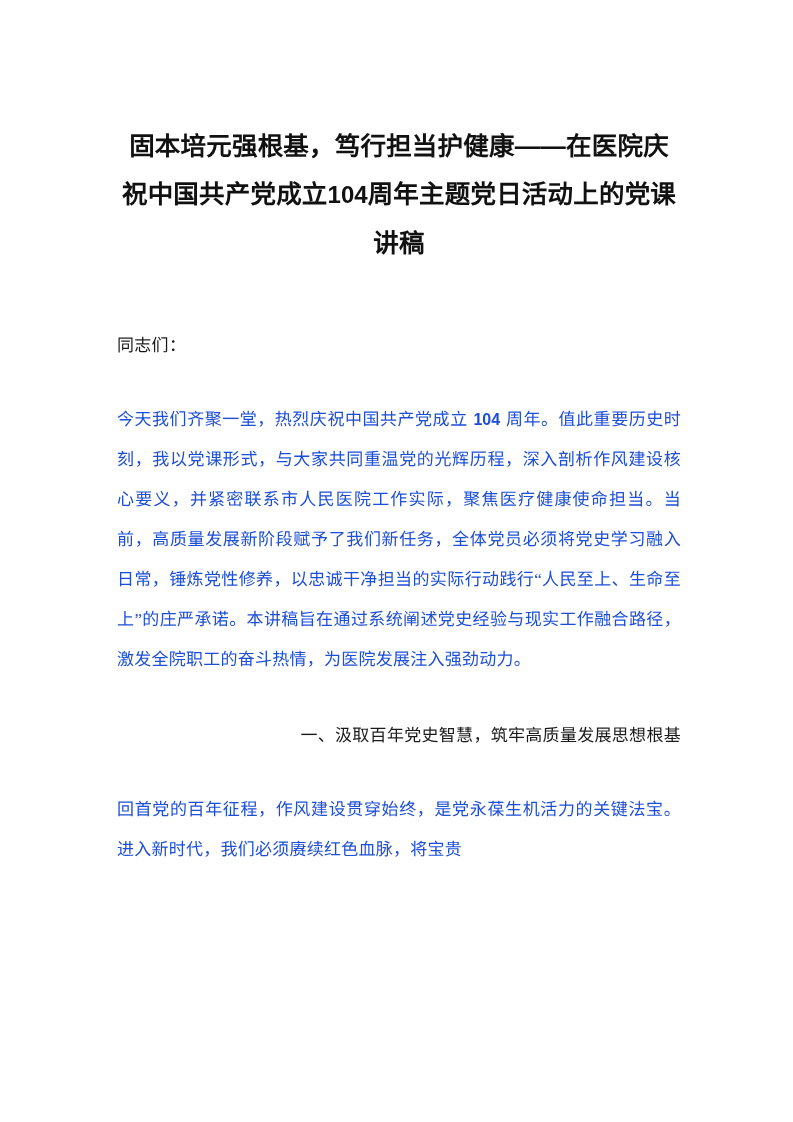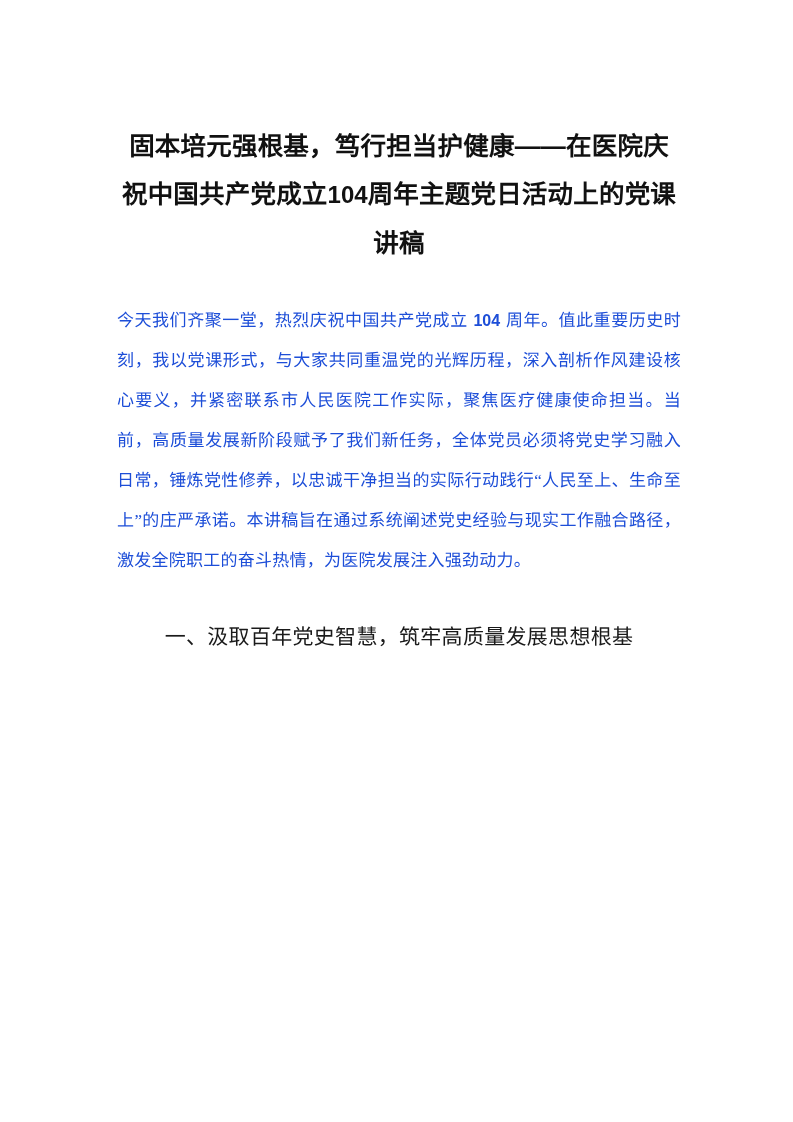--- a/index.html
+++ b/index.html
@@ -77,41 +77,43 @@
     font-family: "Liberation Sans", "DejaVu Sans", sans-serif;
     font-weight: 700;
     font-size: 16px;
     padding: 0 1px;
     letter-spacing: 0;
   }
 
   .section-heading {
     margin: 0;
     padding-top: 36px;
-    font-size: 21px;
+    font-size: 17px;
     line-height: 40px;
     color: #1a1a1a;
     letter-spacing: 0.3px;
     font-weight: 400;
-    text-align: center;
+    text-align: right;
   }
 
   
   .para.clipped {
     padding-top: 34px;
   }
 </style>
 </head>
 <body>
 
 <div class="page">
   <div class="content">
 
     <h1 class="doc-title"><span>固本培元强根基，笃行担当护健康——在医院庆祝中国共产党成立</span><span class="num">104</span><span>周年主题党日活动上的党课讲稿</span></h1>
 
+    <p class="salutation">同志们：</p>
 
     <p class="para"><span>今天我们齐聚一堂，热烈庆祝中国共产党成立 </span><span class="num">104</span><span> 周年。值此重要历史时刻，我以党课形式，与大家共同重温党的光辉历程，深入剖析作风建设核心要义，并紧密联系市人民医院工作实际，聚焦医疗健康使命担当。当前，高质量发展新阶段赋予了我们新任务，全体党员必须将党史学习融入日常，锤炼党性修养，以忠诚干净担当的实际行动践行“人民至上、生命至上”的庄严承诺。本讲稿旨在通过系统阐述党史经验与现实工作融合路径，激发全院职工的奋斗热情，为医院发展注入强劲动力。</span></p>
 
     <p class="section-heading">一、汲取百年党史智慧，筑牢高质量发展思想根基</p>
 
+    <p class="para clipped">回首党的百年征程，作风建设贯穿始终，是党永葆生机活力的关键法宝。进入新时代，我们必须赓续红色血脉，将宝贵</p>
 
   </div>
 </div>
 
 </body></html>

